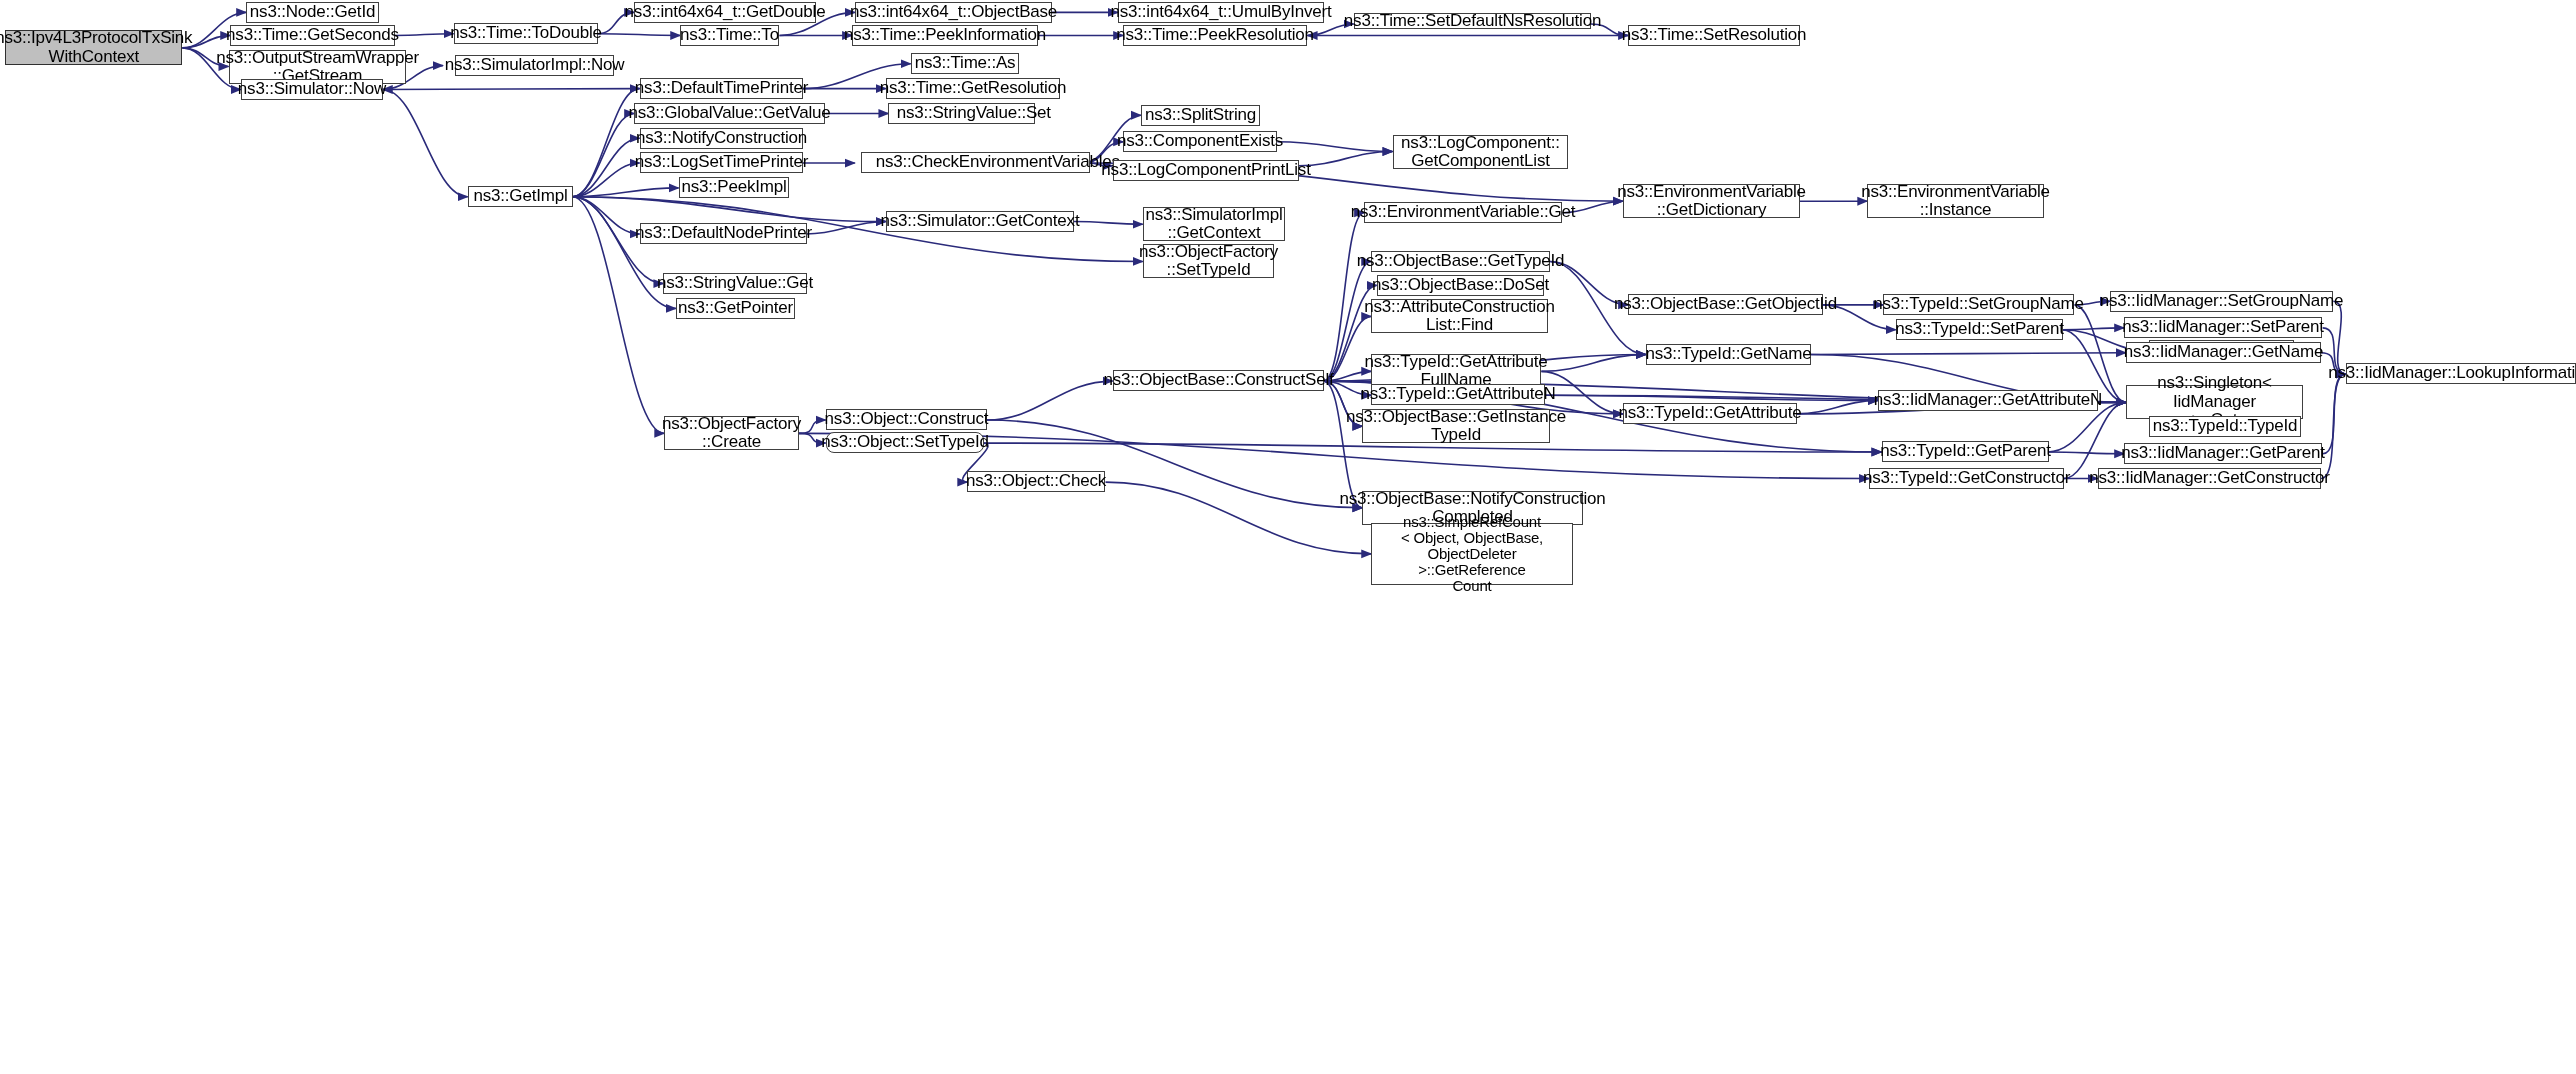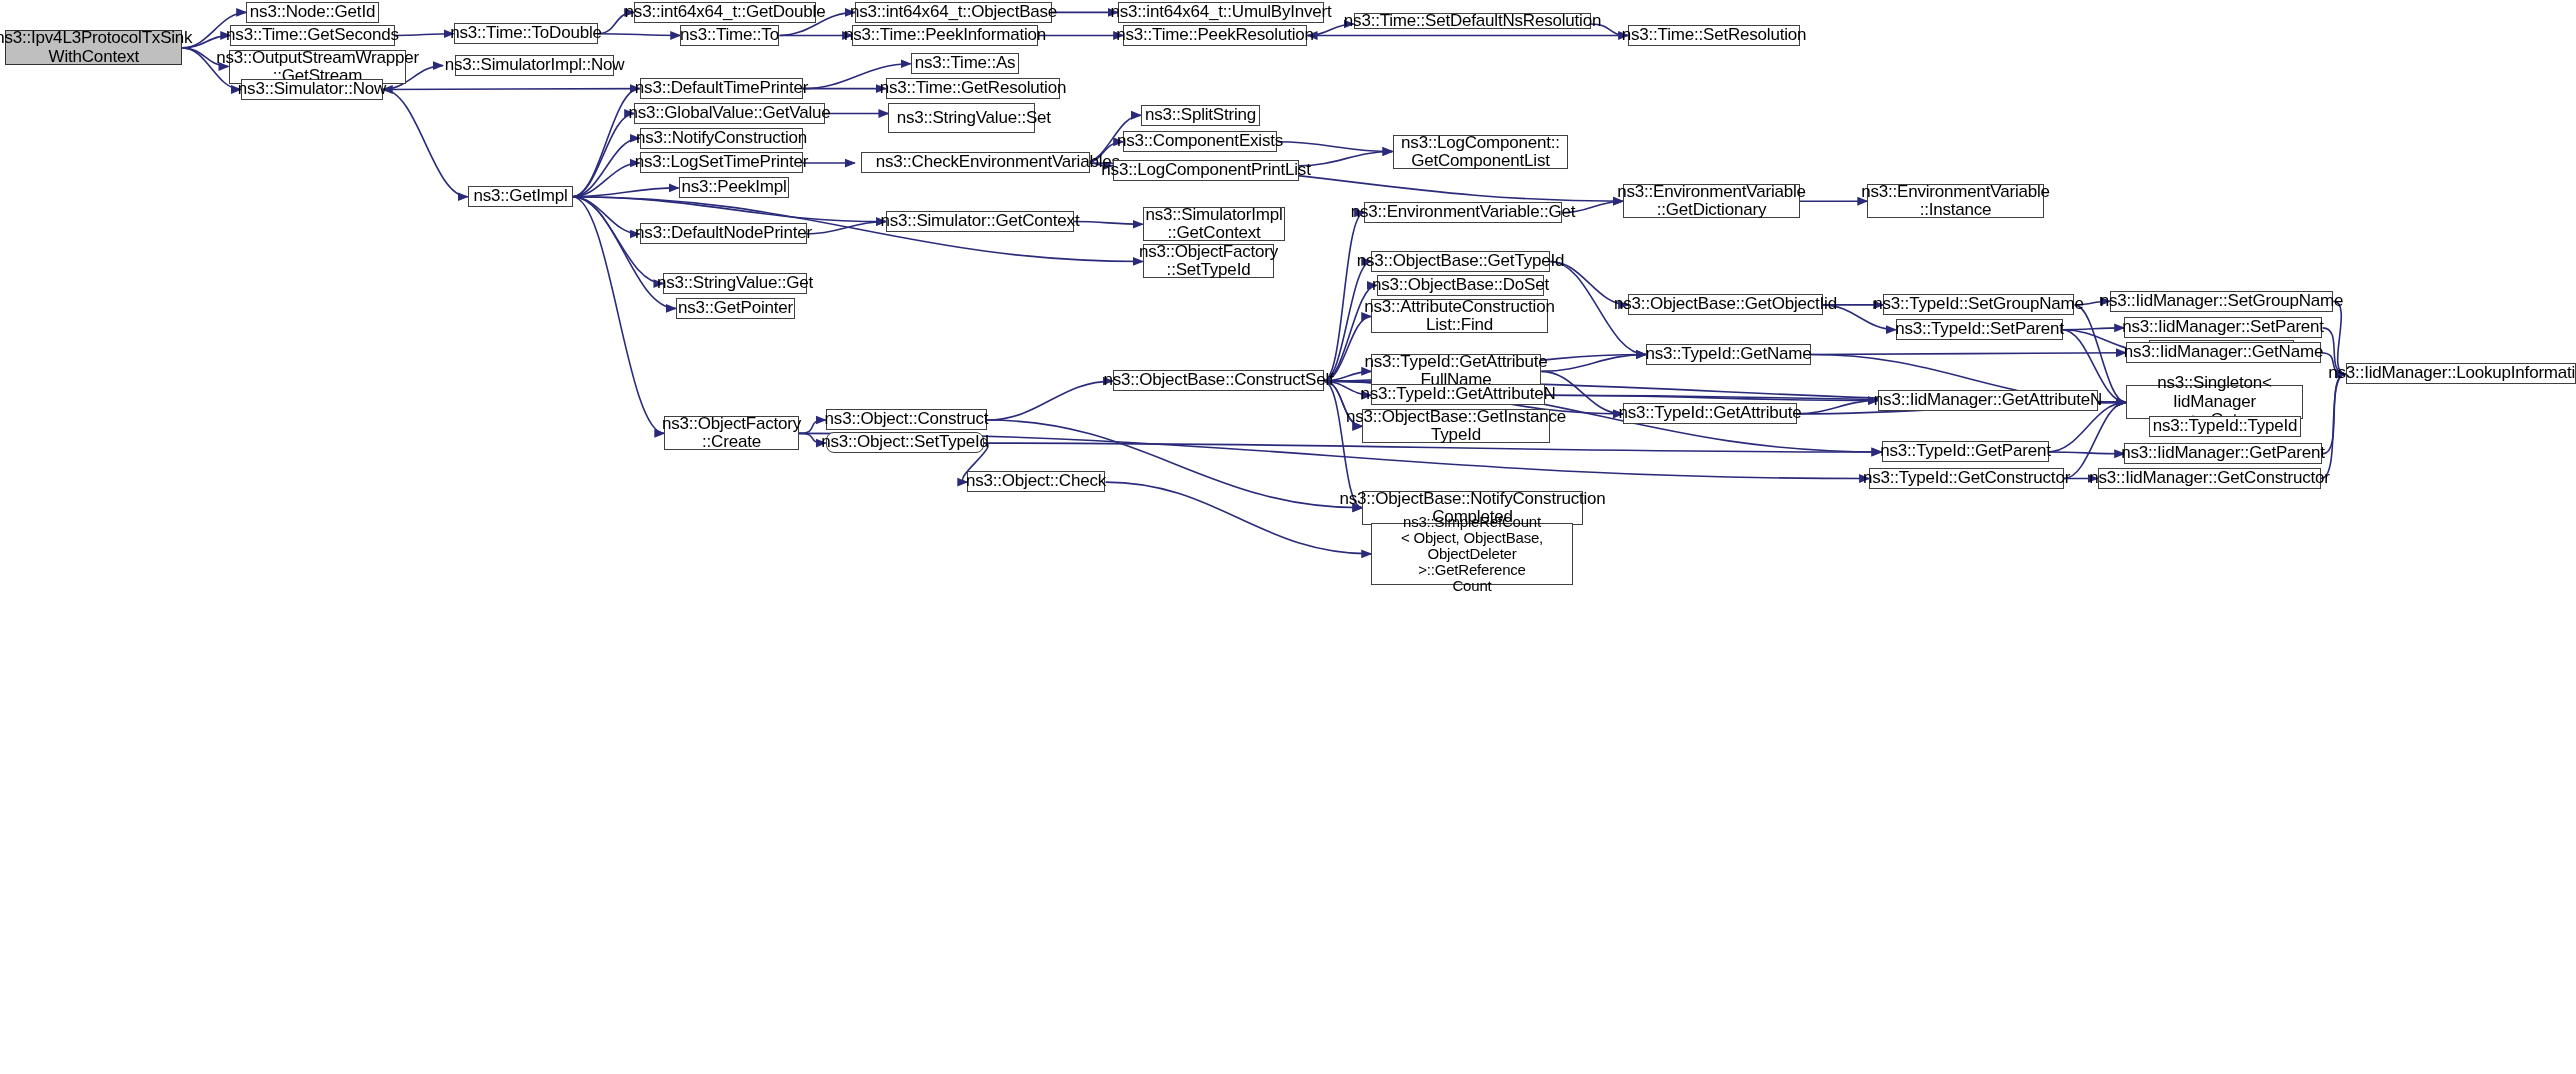--- a/index.html
+++ b/index.html
@@ -162,21 +162,21 @@
       <div class="node" style="left: 852px; top: 25px; width: 186px; height: 21px;">ns3::Time::PeekInformation</div>
       <div class="node" style="left: 855px; top: 1.8px; width: 197px; height: 21px;">ns3::int64x64_t::ObjectBase</div>
       <div class="node" style="left: 1118px; top: 1.8px; width: 206px; height: 21px;">ns3::int64x64_t::UmulByInvert</div>
       <div class="node" style="left: 1123px; top: 25px; width: 184px; height: 21px;">ns3::Time::PeekResolution</div>
       <div class="node" style="left: 1354px; top: 13.3px; width: 237px; height: 16px;">ns3::Time::SetDefaultNsResolution</div>
       <div class="node" style="left: 1628px; top: 25px; width: 172px; height: 21px;">ns3::Time::SetResolution</div>
       <div class="node" style="left: 640px; top: 78px; width: 163px; height: 21px;">ns3::DefaultTimePrinter</div>
       <div class="node" style="left: 911px; top: 53px; width: 108px; height: 21px;">ns3::Time::As</div>
       <div class="node" style="left: 886px; top: 78px; width: 174px; height: 21px;">ns3::Time::GetResolution</div>
       <div class="node" style="left: 634px; top: 103px; width: 191px; height: 21px;">ns3::GlobalValue::GetValue</div>
-      <div class="node" style="left: 888px; top: 103px; width: 147px; height: 30px; padding-left: 28px;">ns3::StringValue::Set</div>
+      <div class="node" style="left: 888px; top: 103px; width: 147px; height: 21px; padding-left: 28px;">ns3::StringValue::Set</div>
       <div class="node" style="left: 640px; top: 128px; width: 163px; height: 21px;">ns3::NotifyConstruction</div>
       <div class="node" style="left: 640px; top: 152px; width: 163px; height: 21px;">ns3::LogSetTimePrinter</div>
       <div class="node" style="left: 861px; top: 152px; width: 229px; height: 21px; padding-left: 48px;">ns3::CheckEnvironmentVariables</div>
       <div class="node" style="left: 1141px; top: 105px; width: 119px; height: 21px;">ns3::SplitString</div>
       <div class="node" style="left: 1123px; top: 131px; width: 154px; height: 21px;">ns3::ComponentExists</div>
       <div class="node" style="left: 1113px; top: 160px; width: 186px; height: 21px;">ns3::LogComponentPrintList</div>
       <div class="node" style="left: 1393px; top: 135px; width: 175px; height: 34px;">ns3::LogComponent::
 GetComponentList</div>
       <div class="node" style="left: 468px; top: 186px; width: 105px; height: 21px;">ns3::GetImpl</div>
       <div class="node" style="left: 679px; top: 177px; width: 110px; height: 21px;">ns3::PeekImpl</div>

